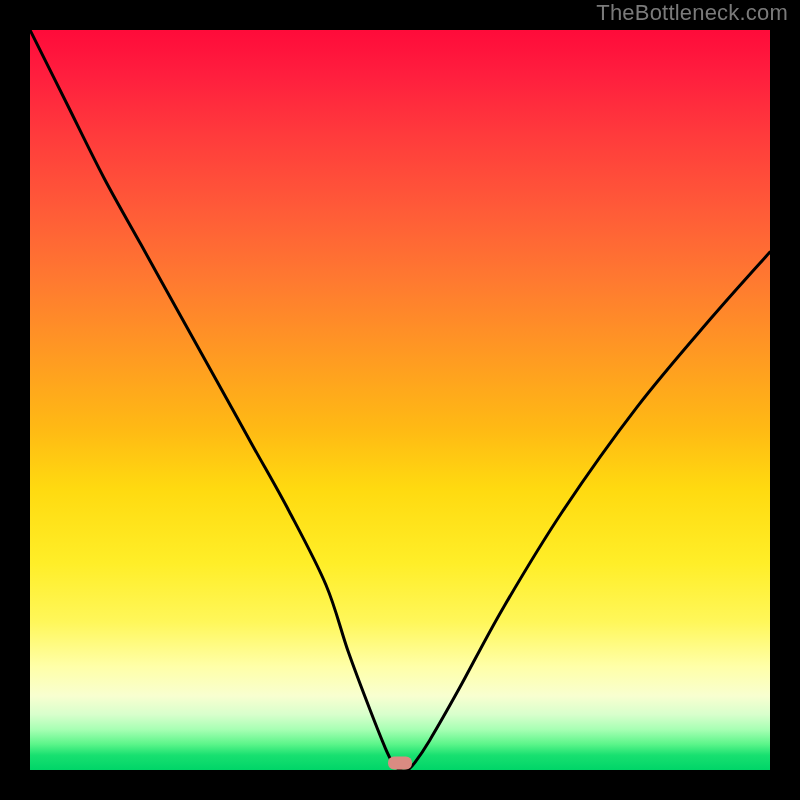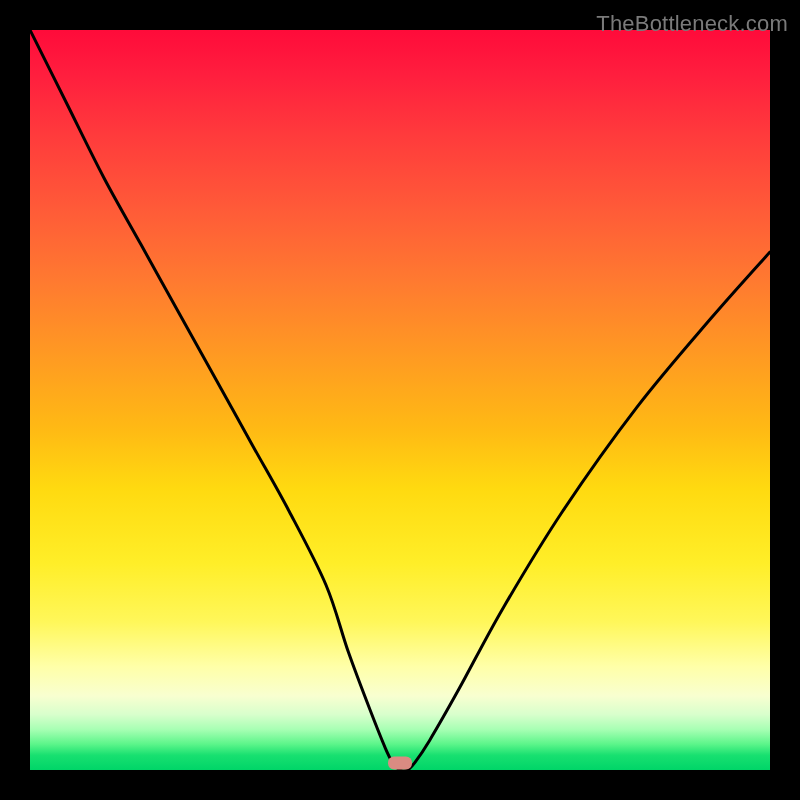--- a/index.html
+++ b/index.html
@@ -12,21 +12,21 @@
     font-family: Arial, Helvetica, sans-serif;
   }
   .frame {
     position: relative;
     width: 800px;
     height: 800px;
     background: #000;
   }
   .watermark {
     position: absolute;
-    top: 11px;
+    top: 0;
     right: 12px;
     color: #7a7a7a;
     font-size: 22px;
     font-weight: 500;
     letter-spacing: 0.2px;
     z-index: 10;
   }
   .plot-area {
     position: absolute;
     left: 30px;

